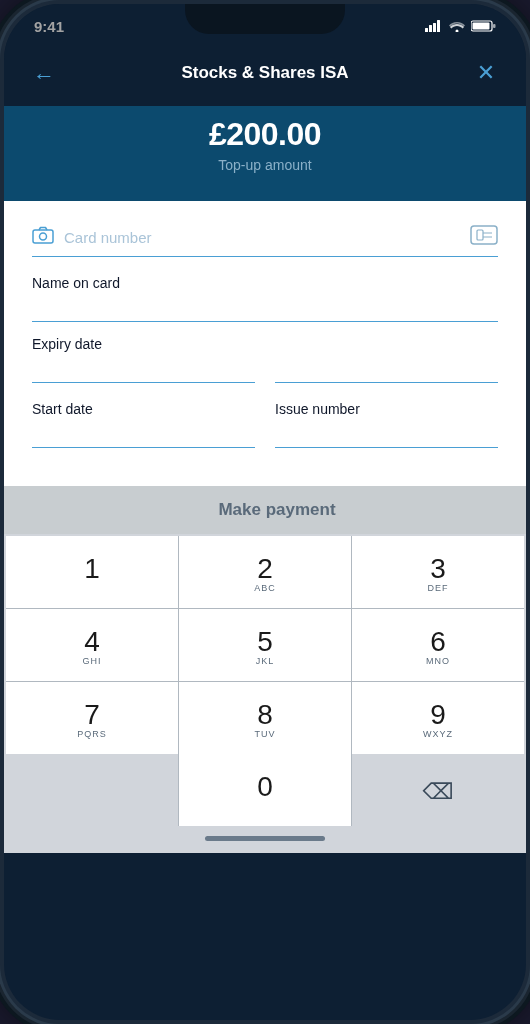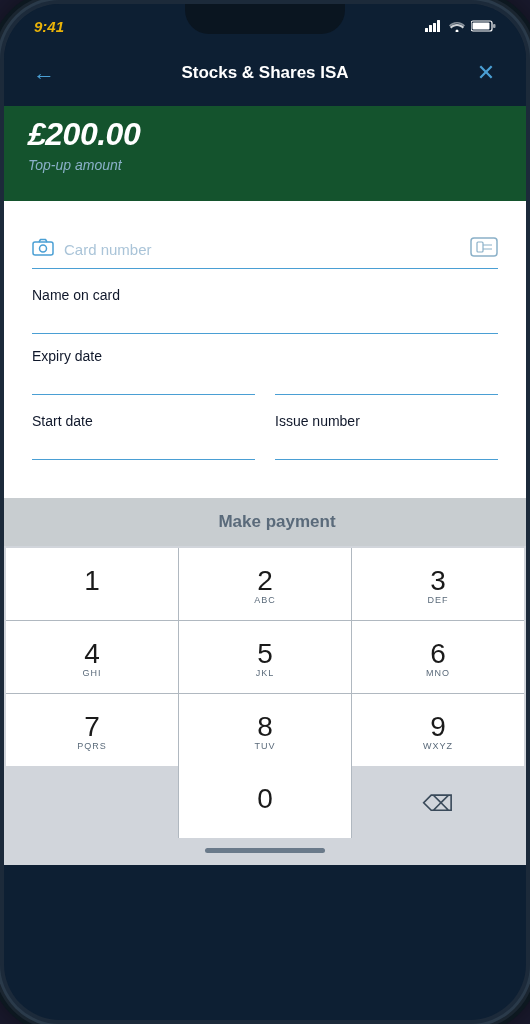--- a/index.html
+++ b/index.html
@@ -39,24 +39,23 @@
     }
 
     
     .status-bar {
       background: #0d1f33;
       height: 44px;
       display: flex;
       align-items: center;
       justify-content: space-between;
       padding: 0 30px;
-      color: #eab308;
+      color: #a3a3a3;
       font-size: 15px;
       font-weight: 600;
-      font-style: italic;
     }
 
     .status-time { font-weight: 700; }
 
     .status-icons {
       display: flex;
       align-items: center;
       gap: 6px;
     }
 
@@ -94,23 +93,23 @@
       color: #4a9fd4;
       font-size: 22px;
       font-weight: 300;
       cursor: pointer;
       width: 32px;
       text-align: center;
     }
 
     
     .amount-section {
-      background: #14532d;
+      background: #0c4a6e;
+      text-align: center;
       padding: 10px 24px 28px;
-      font-style: italic;
     }
 
     .amount-value {
       color: white;
       font-size: 32px;
       font-weight: 700;
       letter-spacing: -0.5px;
     }
 
     .amount-label {
@@ -125,21 +124,20 @@
       padding: 24px 28px 20px;
       flex: 1;
     }
 
     .input-group {
       margin-bottom: 18px;
       border-bottom: 1.5px solid #4a9fd4;
       padding-bottom: 6px;
       display: flex;
       align-items: center;
-      margin-top: 12px;
     }
 
     .camera-icon {
       margin-right: 10px;
       color: #4a9fd4;
       font-size: 18px;
     }
 
     .card-icon {
       margin-left: auto;

